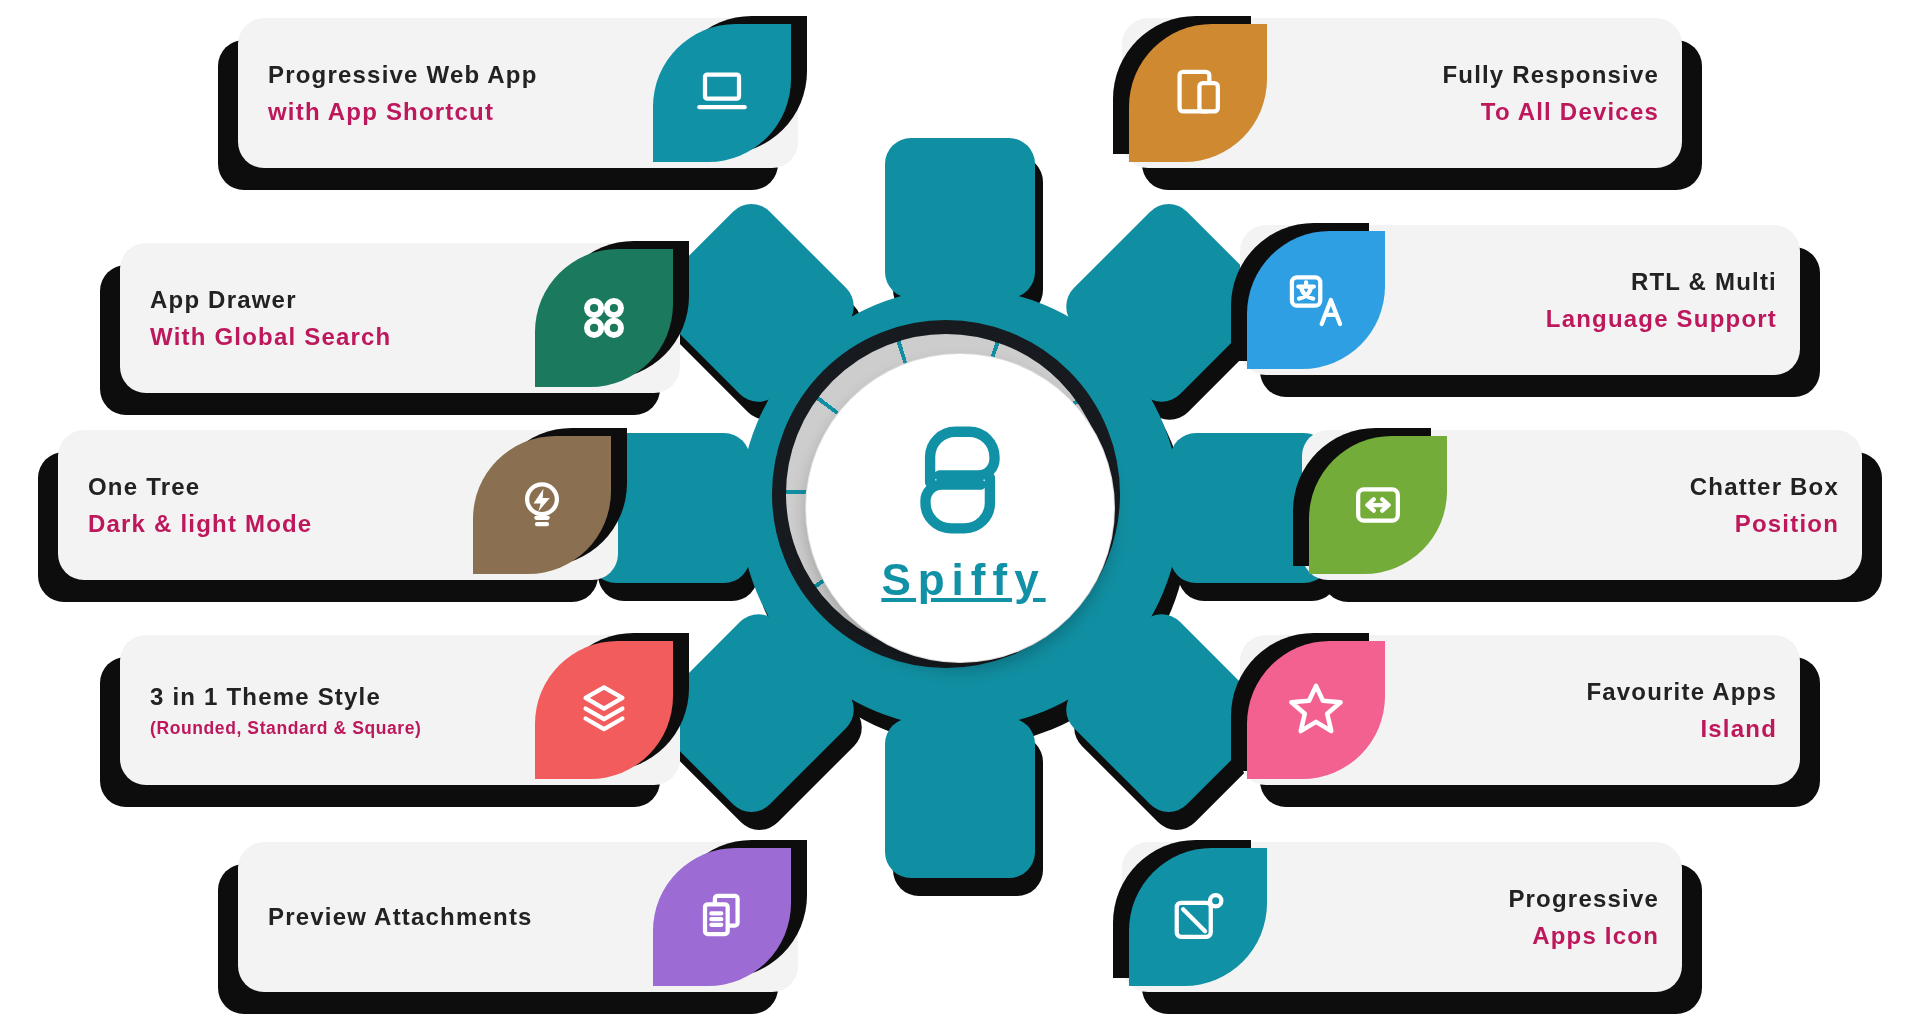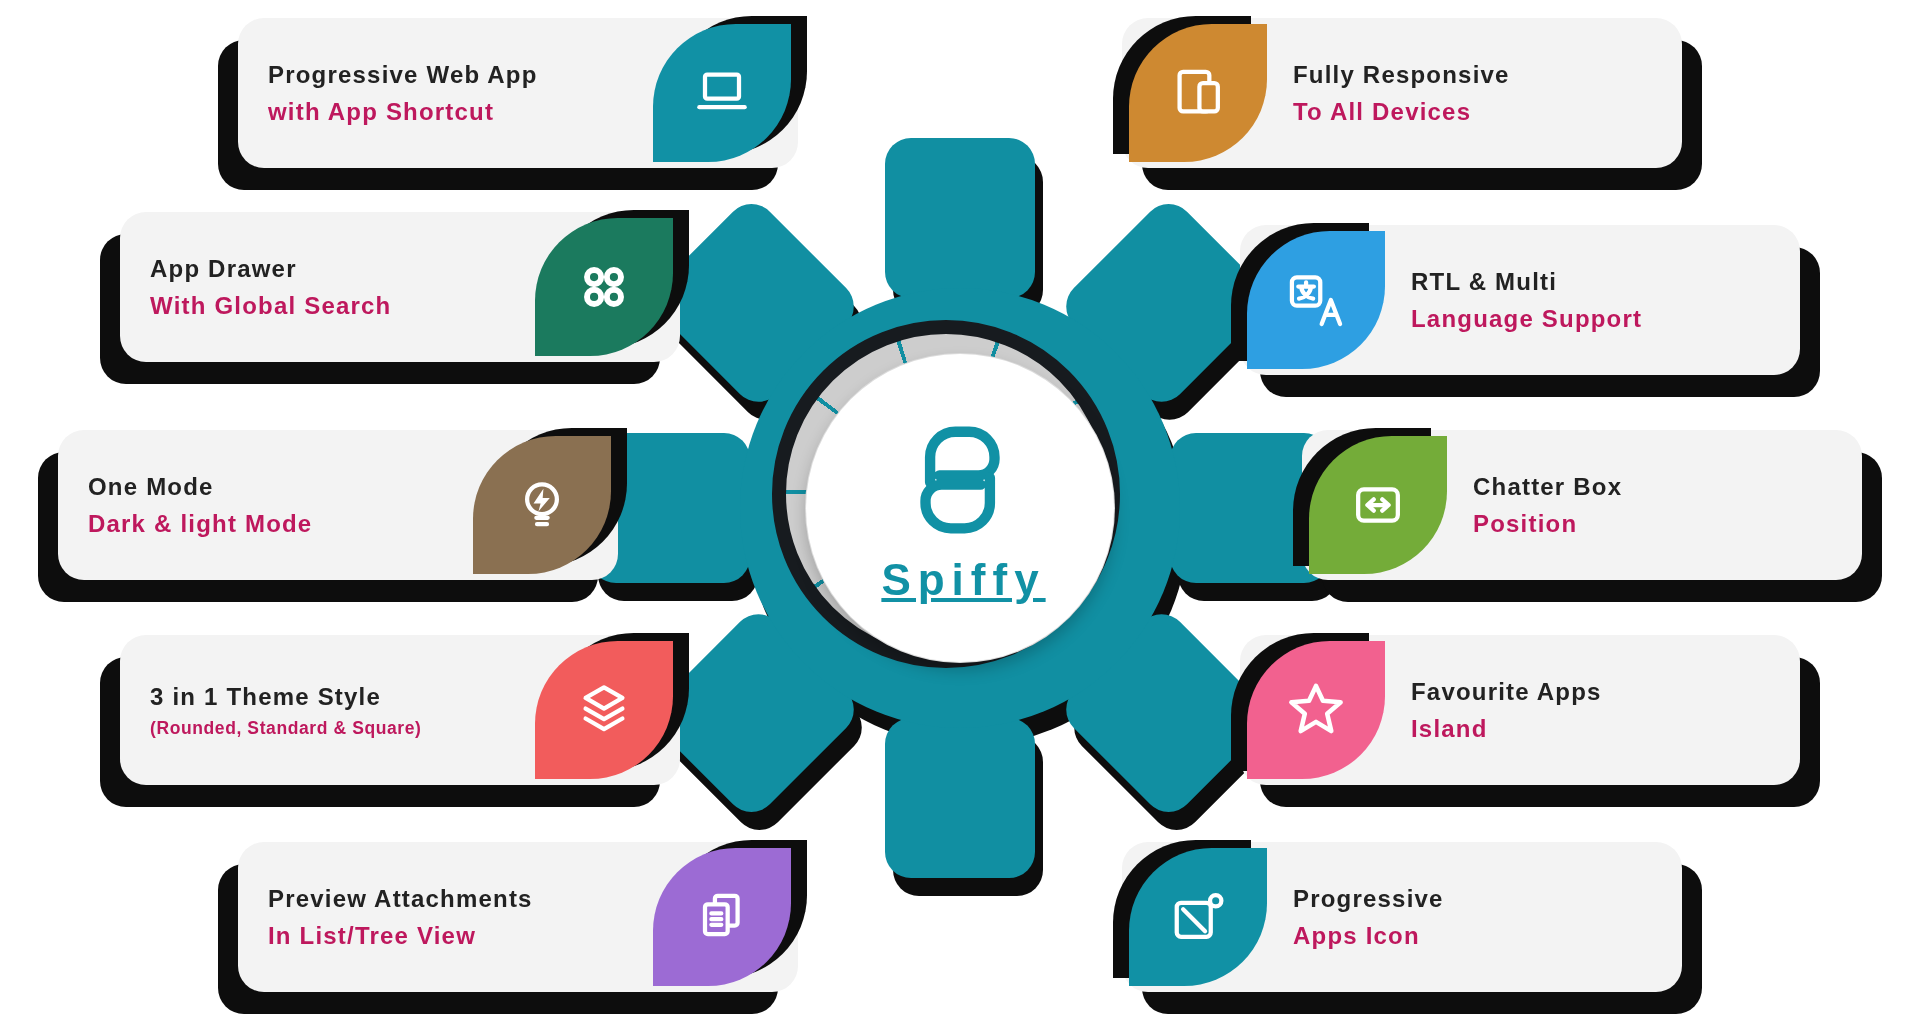--- a/index.html
+++ b/index.html
@@ -6,28 +6,28 @@
   html,body { width:1920px; height:1022px; background:#ffffff; overflow:hidden;
               font-family:"Liberation Sans", sans-serif; }
   .stage { position:relative; width:1920px; height:1022px; }
 
   
   .card { position:absolute; width:560px; height:150px; background:#f3f3f3;
           border-radius:26px; display:flex; align-items:center; z-index:3; }
   .card.left  { box-shadow:-20px 22px 0 #0d0d0d; }
   .card.right { box-shadow: 20px 22px 0 #0d0d0d; }
 
-  .l1{top:18px;  left:238px} .l2{top:212px; left:120px} .l3{top:430px; left:58px}
+  .l1{top:18px;  left:238px} .l2{top:243px; left:120px} .l3{top:430px; left:58px}
   .l4{top:635px; left:120px} .l5{top:842px; left:238px}
   .r1{top:18px;  left:1122px}.r2{top:225px; left:1240px}.r3{top:430px; left:1302px}
   .r4{top:635px; left:1240px}.r5{top:842px; left:1122px}
 
   .card-text { flex:1; }
   .card.left  .card-text { text-align:left; padding:0 26px 0 30px; }
-  .card.right .card-text { text-align:left;  padding:0 39px 0 26px; }
+  .card.right .card-text { text-align:right;  padding:0 23px 0 26px; }
   .t1 { font-size:24px; font-weight:700; color:#222; letter-spacing:1.2px; line-height:1.55; }
   .t2 { font-size:24px; font-weight:700; color:#be185d; letter-spacing:1.2px; line-height:1.55; }
   .t2.small { font-size:17.5px; letter-spacing:.6px; }
 
   .leaf { width:138px; height:138px; flex:0 0 auto; border-radius:60% 0 60% 0;
           display:flex; align-items:center; justify-content:center; background:#888; }
   .card.left  .leaf { margin-right:7px; box-shadow: 16px -8px 0 #0d0d0d; }
   .card.right .leaf { margin-left:7px;  box-shadow:-16px -8px 0 #0d0d0d; }
   .leaf svg { width:68px; height:68px; }
 
@@ -111,21 +111,21 @@
         <circle cx="17" cy="17" r="5"></circle>
           <circle cx="31" cy="17" r="5"></circle>
         <circle cx="17" cy="31" r="5"></circle>
           <circle cx="31" cy="31" r="5"></circle>
       </svg>
     </div>
   </div>
 
   <div class="card left l3">
     <div class="card-text">
-      <div class="t1">One Mode</div>
+      <div class="t1">One Tree</div>
       <div class="t2">Dark &amp; light Mode</div>
     </div>
     <div class="leaf" style="background: rgb(138, 112, 81); color: rgb(138, 112, 81);">
       <svg viewBox="0 0 48 48" fill="none" stroke="#fff" stroke-width="3" stroke-linecap="round" stroke-linejoin="round">
         <circle cx="24" cy="20" r="10.5"></circle>
         <path d="M20 33 h8 M20.5 37.5 h7"></path>
         <polygon points="25,12.5 18,23 23,23 21.5,28.5 29.5,19 24.5,19" fill="#fff" stroke="none"></polygon>
       </svg>
     </div>
   </div>
@@ -140,21 +140,20 @@
         <polygon points="24,8 37,15.5 24,23 11,15.5"></polygon>
         <polyline points="11,23 24,30.5 37,23"></polyline>
         <polyline points="11,30 24,37.5 37,30"></polyline>
       </svg>
     </div>
   </div>
 
   <div class="card left l5">
     <div class="card-text">
       <div class="t1">Preview Attachments</div>
-      <div class="t2">In List/Tree View</div>
     </div>
     <div class="leaf" style="background: rgb(156, 107, 212); color: rgb(156, 107, 212);">
       <svg viewBox="0 0 48 48" fill="none" stroke="#fff" stroke-width="3" stroke-linecap="round" stroke-linejoin="round">
         <rect x="19" y="9" width="16" height="21" rx="2"></rect>
         <rect x="12" y="15" width="16" height="21" rx="2" fill="currentColor"></rect>
         <path d="M16.5 21.5 h7 M16.5 25.5 h7 M16.5 29.5 h7"></path>
       </svg>
     </div>
   </div>
 

